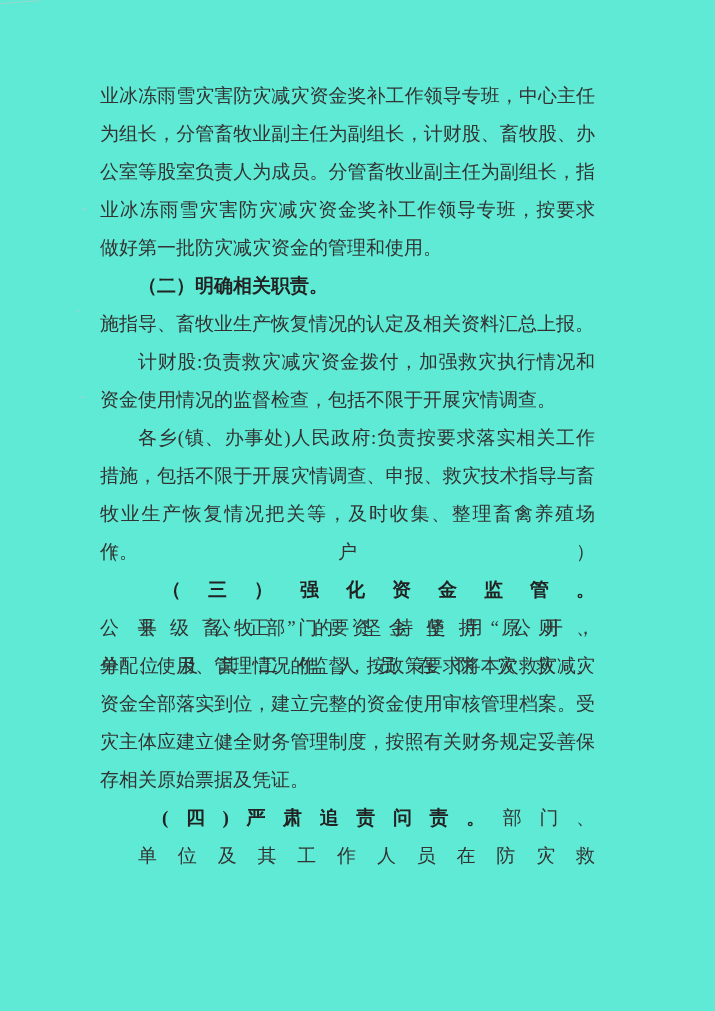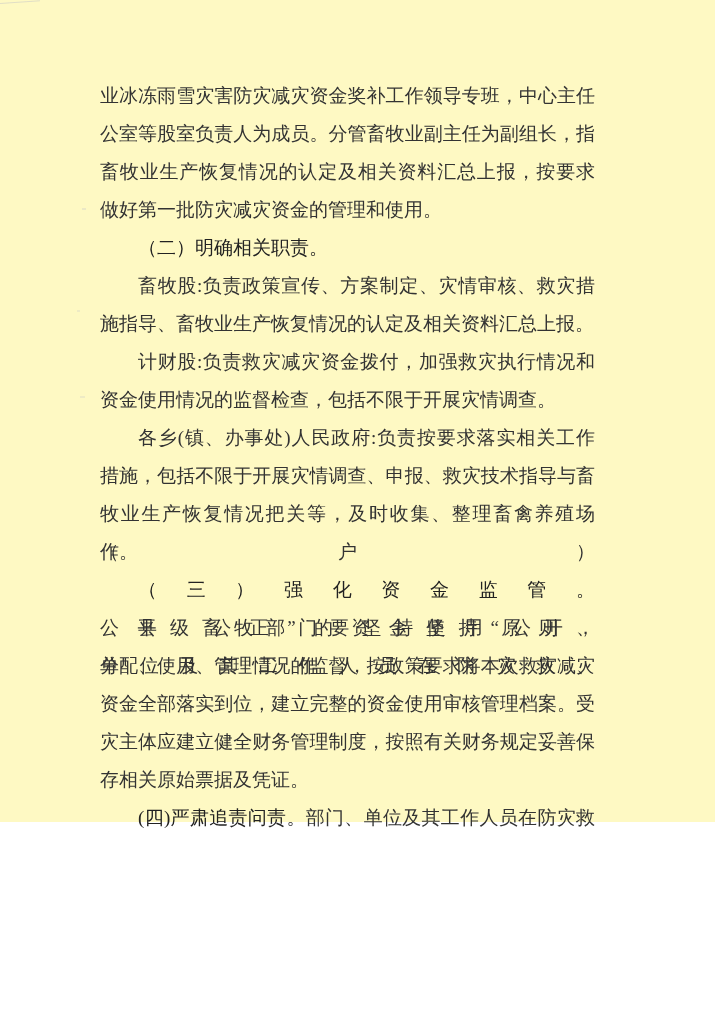--- a/index.html
+++ b/index.html
@@ -11,22 +11,22 @@
     height: 1011px;
     background: #ffffff;
     overflow: hidden;
     position: relative;
     font-family: "Liberation Serif", "DejaVu Serif", serif;
   }
   .page {
     position: absolute;
     left: 0; top: 0;
     width: 715px;
-    height: 822px;
-    background: #fef9c3;
+    height: 1011px;
+    background: #5eead4;
   }
   .text-block {
     position: absolute;
     left: 100px;
     top: 77px;
     width: 495px;
     color: #333333;
   }
   .line {
     height: 38px;
@@ -40,25 +40,26 @@
     overflow: visible;
   }
   .line.left {
     text-align: right;
     text-align-last: left;
   }
   .line.indent {
     padding-left: 38px;
   }
   .line .lead {
-    font-weight: 400;
+    font-weight: 700;
     color: #222222;
+    margin-left: 24px;
   }
   .line.bold {
-    font-weight: 400;
+    font-weight: 700;
     color: #222222;
   }
   
   .artifact {
     position: absolute;
     background: #c9c9c9;
     opacity: 0.55;
     pointer-events: none;
   }
   .artifact.corner-line {
@@ -76,25 +77,25 @@
 
 <div class="page">
 
   <span class="artifact corner-line"></span>
   <span class="artifact speck-1"></span>
   <span class="artifact speck-2"></span>
   <span class="artifact speck-3"></span>
 
   <div class="text-block">
     <div class="line">业冰冻雨雪灾害防灾减灾资金奖补工作领导专班，中心主任</div>
+    <div class="line">为组长，分管畜牧业副主任为副组长，计财股、畜牧股、办</div>
     <div class="line">公室等股室负责人为成员。分管畜牧业副主任为副组长，指</div>
-    <div class="line">畜牧业生产恢复情况的认定及相关资料汇总上报，按要求</div>
+    <div class="line">业冰冻雨雪灾害防灾减灾资金奖补工作领导专班，按要求</div>
     <div class="line left">做好第一批防灾减灾资金的管理和使用。</div>
     <div class="line left indent bold">（二）明确相关职责。</div>
-    <div class="line indent">畜牧股:负责政策宣传、方案制定、灾情审核、救灾措</div>
     <div class="line left">施指导、畜牧业生产恢复情况的认定及相关资料汇总上报。</div>
     <div class="line indent">计财股:负责救灾减灾资金拨付，加强救灾执行情况和</div>
     <div class="line left">资金使用情况的监督检查，包括不限于开展灾情调查。</div>
     <div class="line indent">各乡(镇、办事处)人民政府:负责按要求落实相关工作</div>
     <div class="line">措施，包括不限于开展灾情调查、申报、救灾技术指导与畜</div>
     <div class="line">牧业生产恢复情况把关等，及时收集、整理畜禽养殖场（户）</div>
     <div class="line left">作。</div>
     <div class="line indent">
       <span class="lead">（三）强化资金监管。</span><span>县级畜牧部门要坚持坚持“公开、</span>
     </div>

